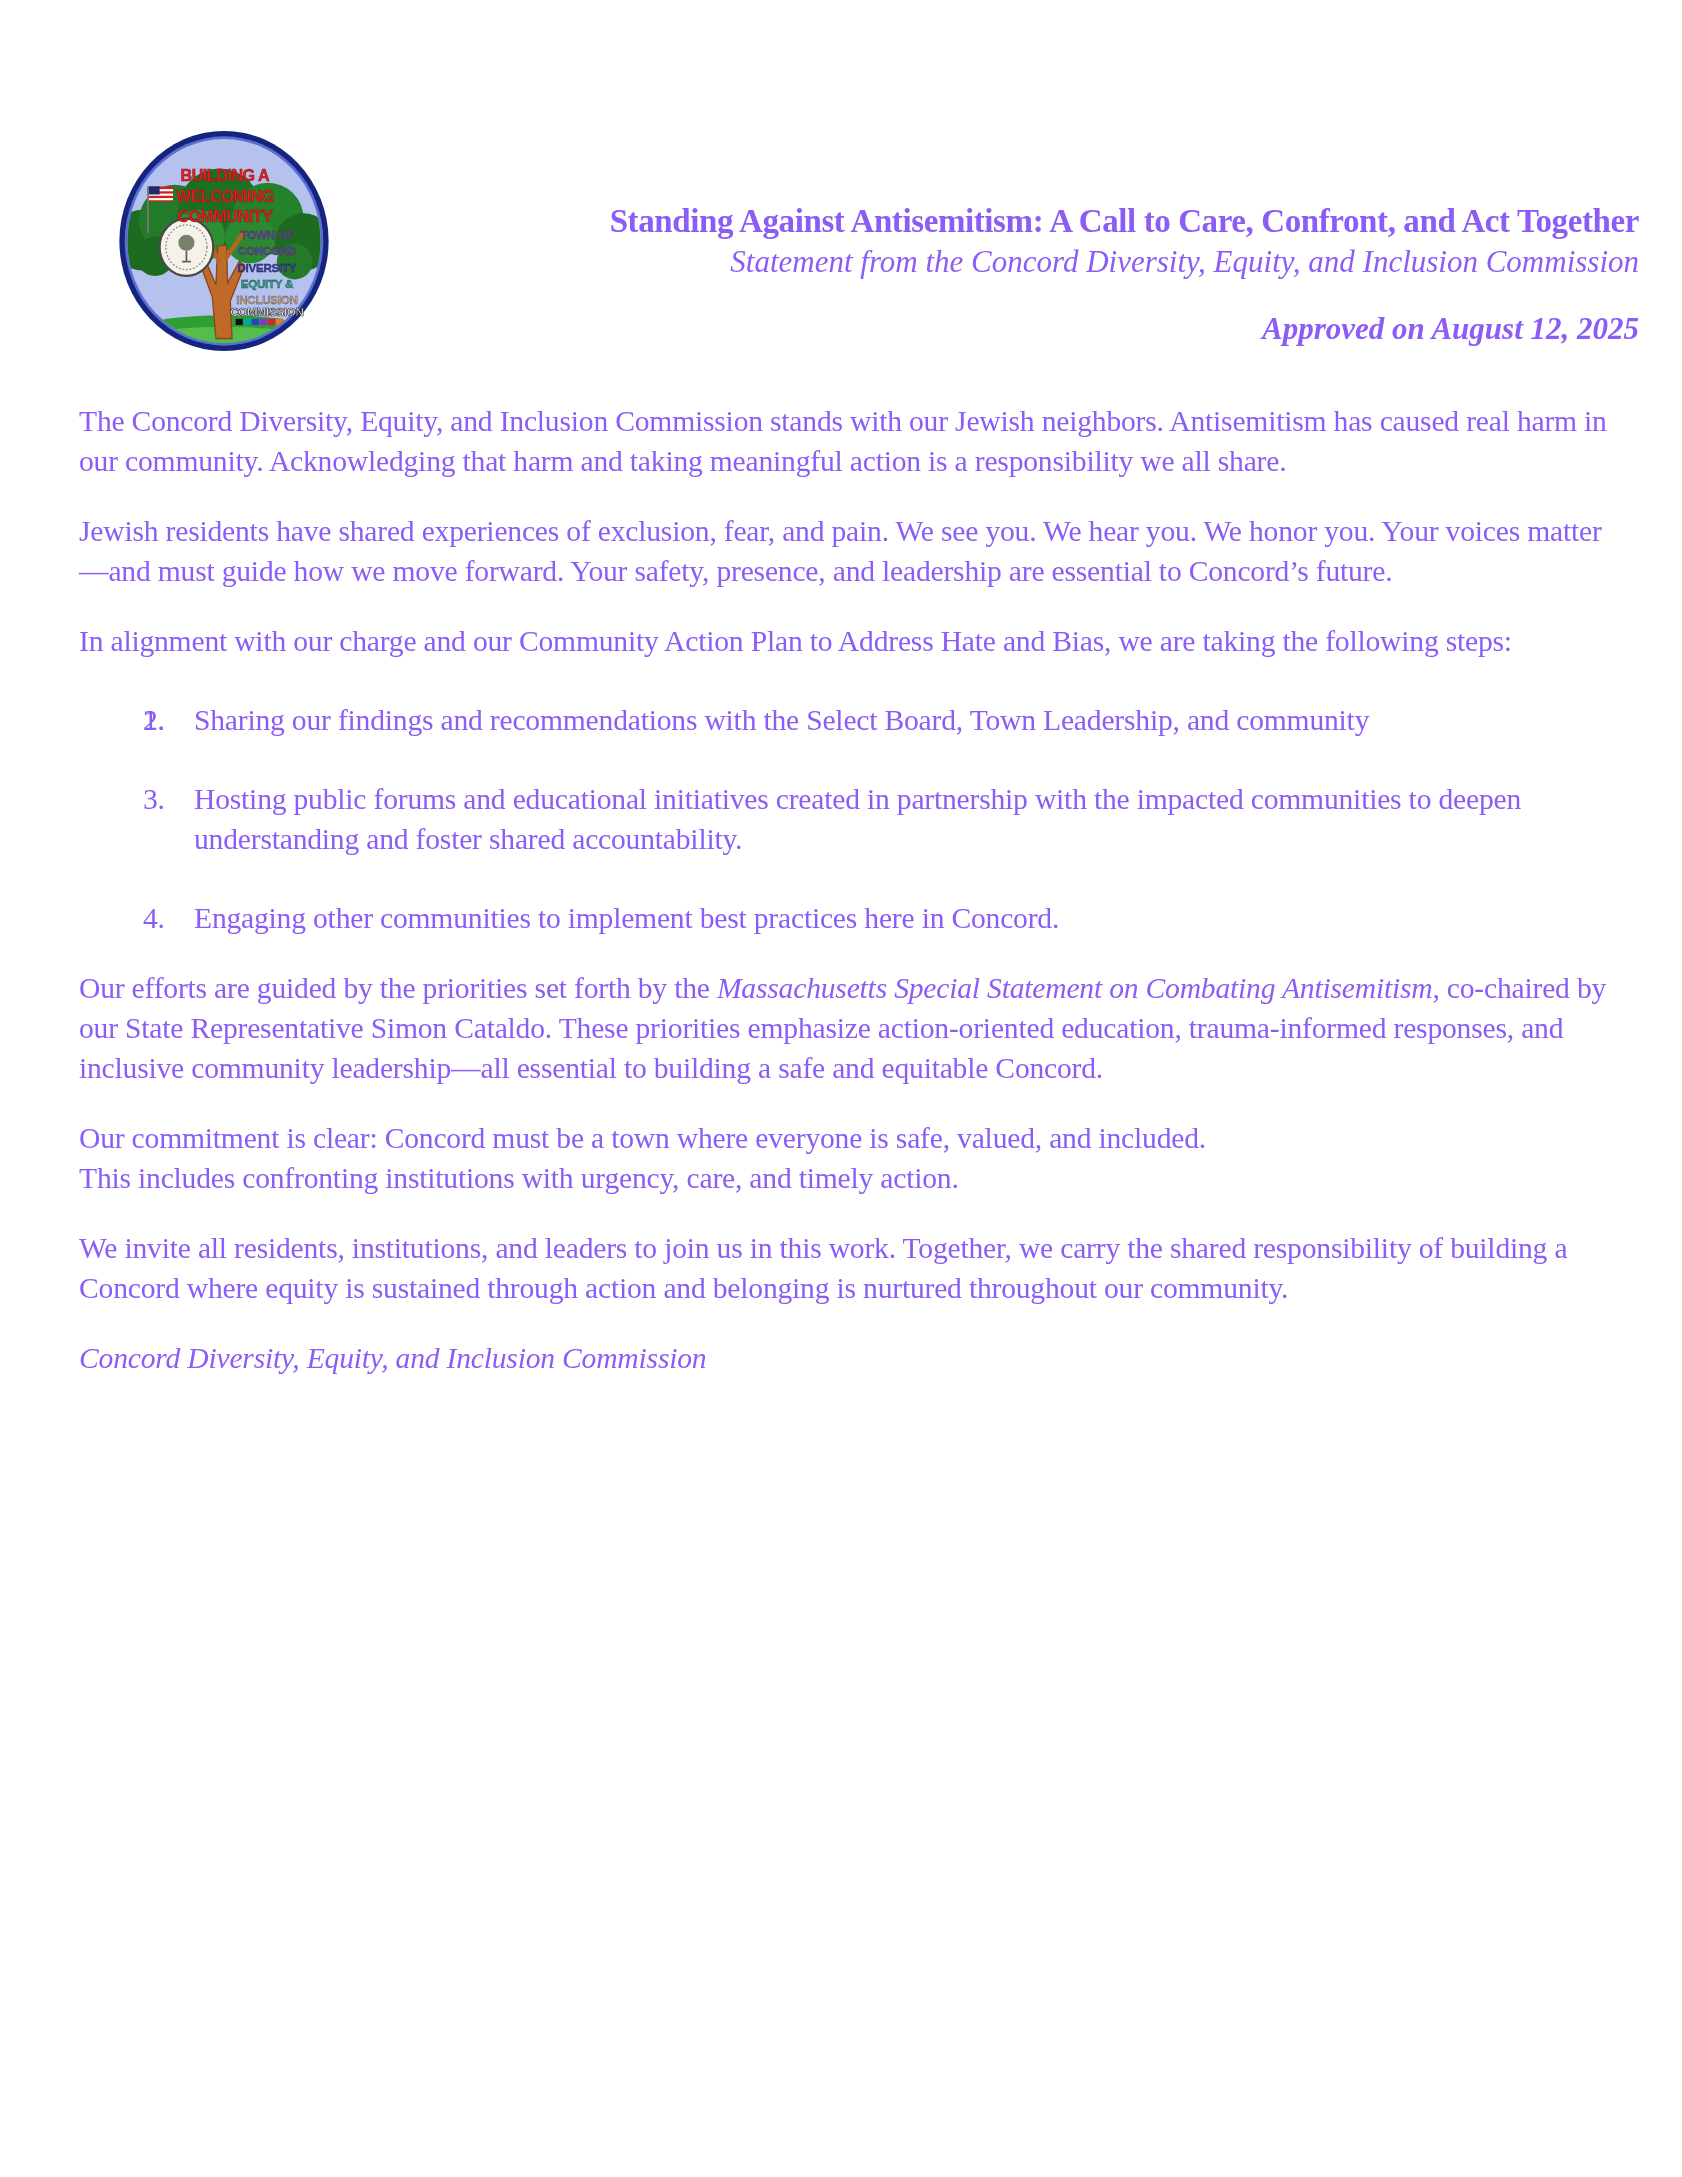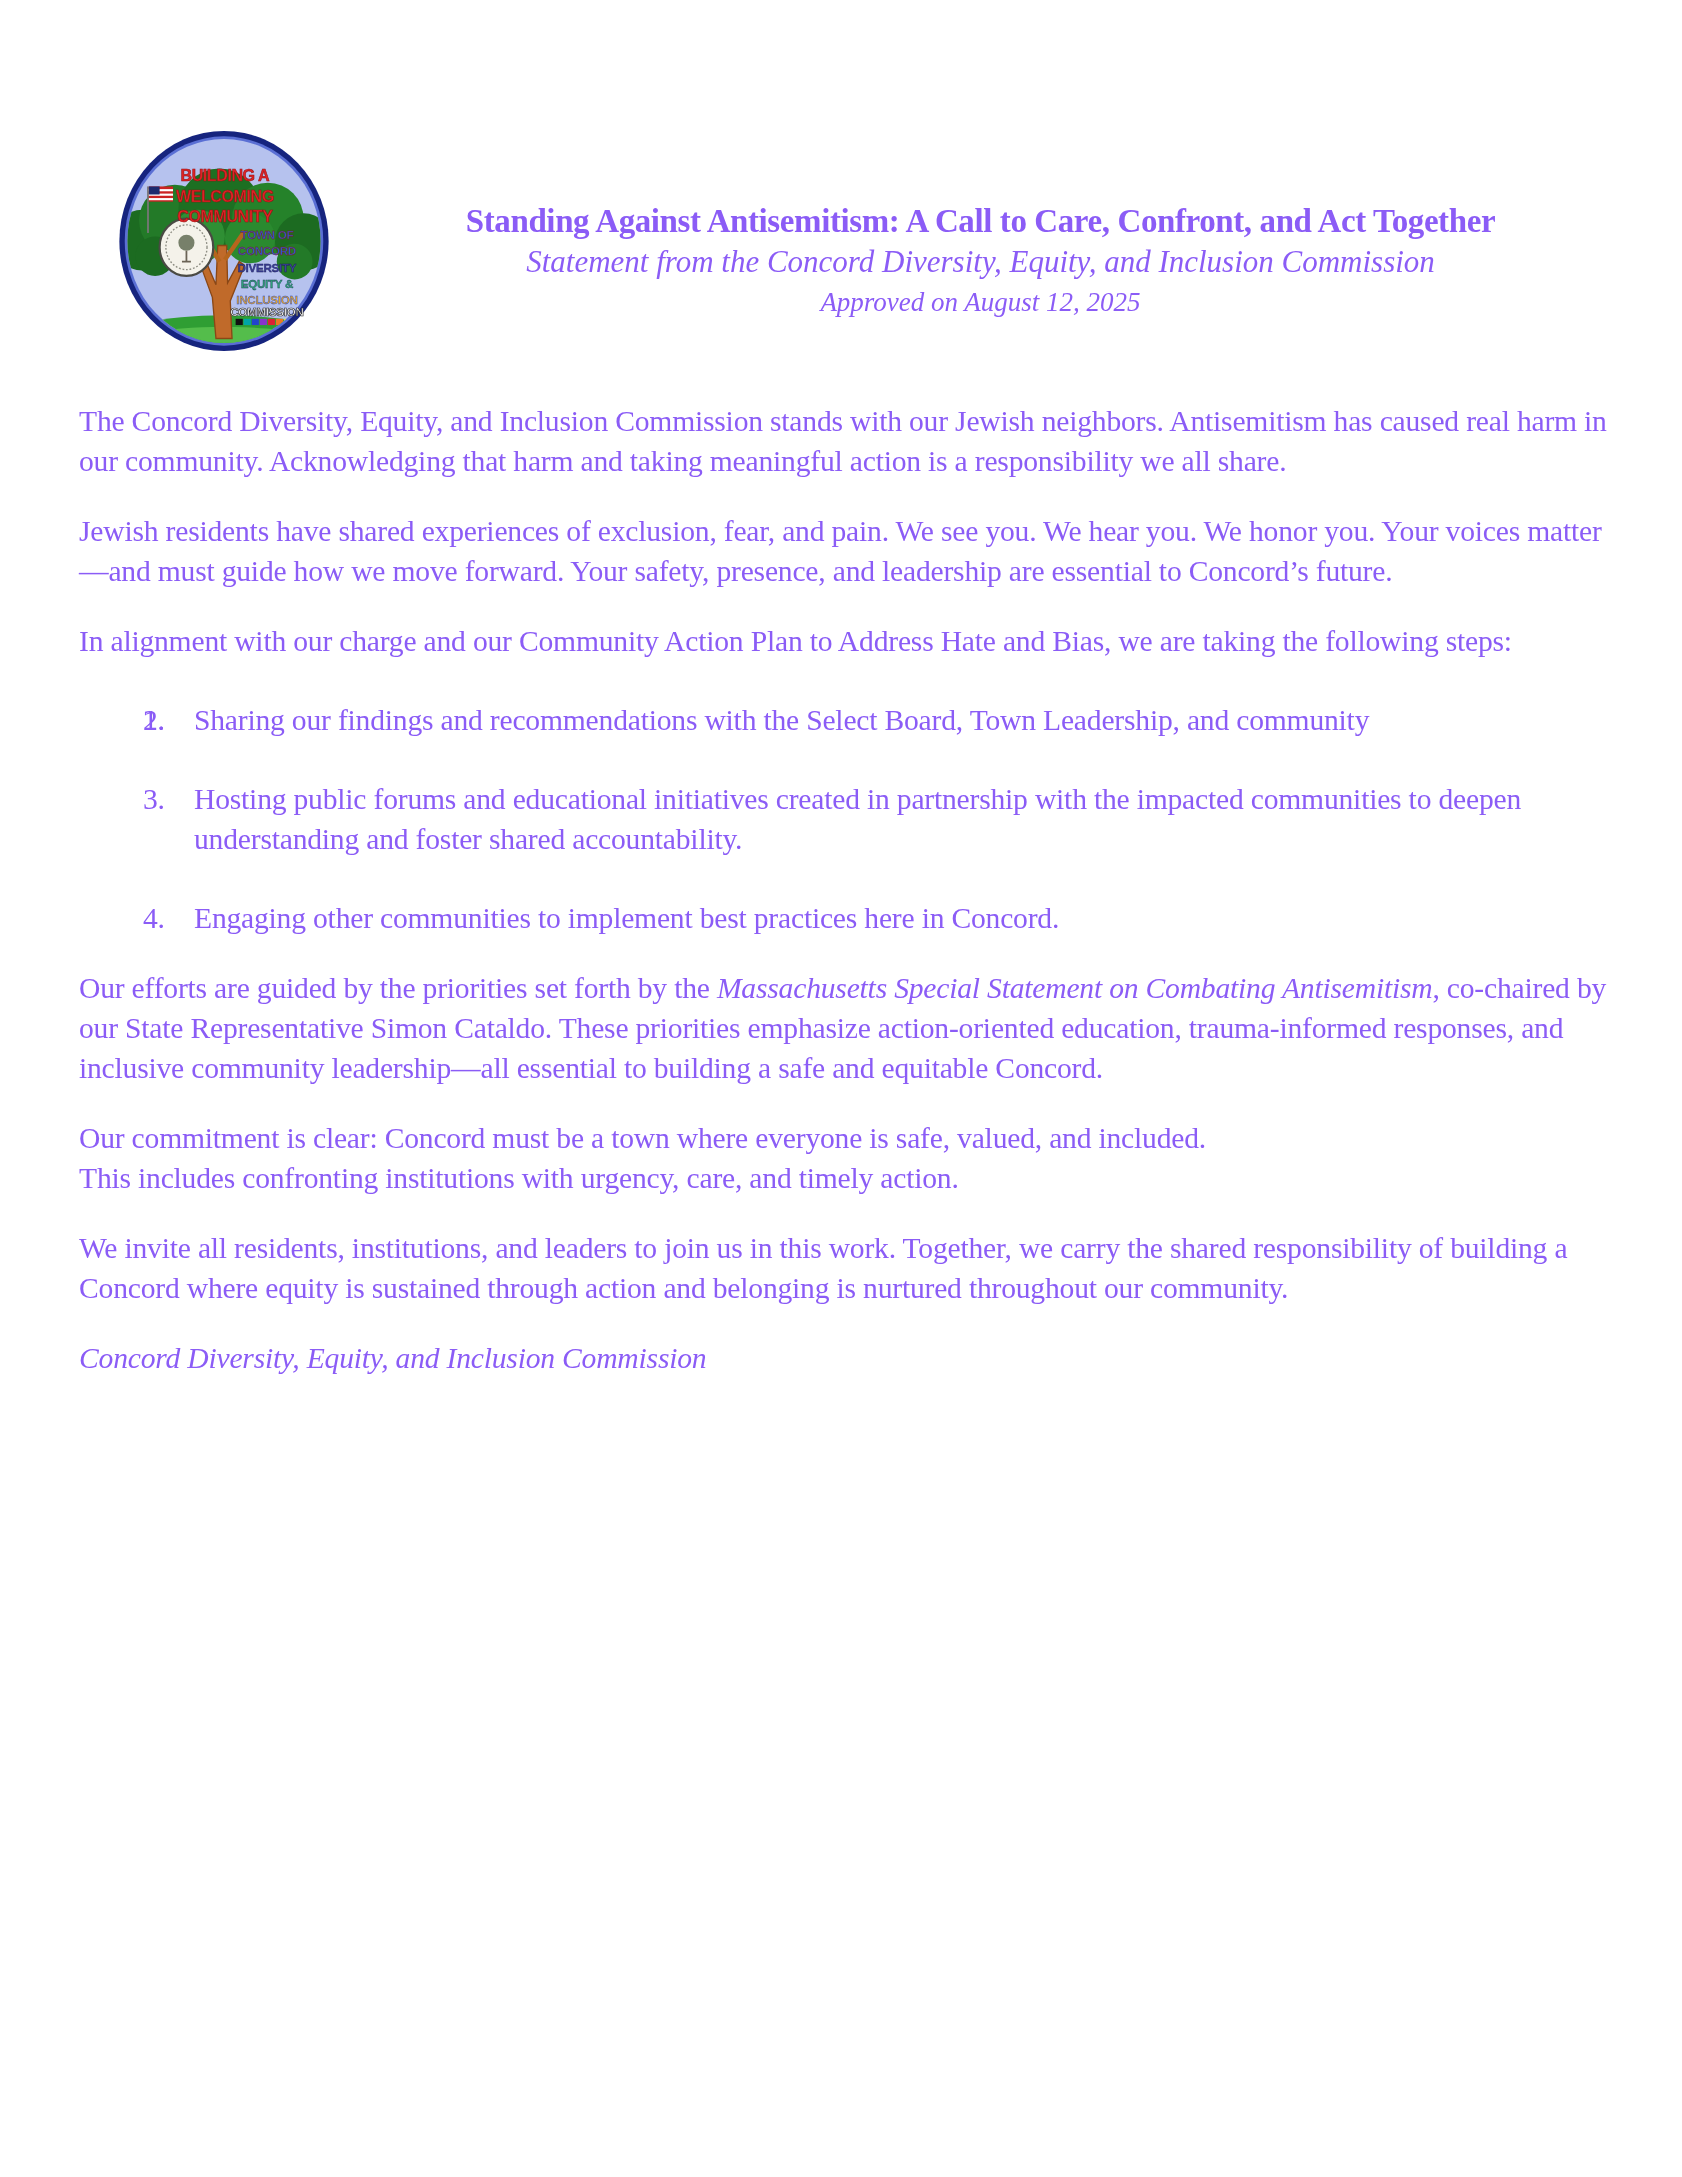--- a/index.html
+++ b/index.html
@@ -19,37 +19,39 @@
     width: 210px;
     height: 220px;
   }
   .logo-wrap svg { display: block; width: 100%; height: 100%; }
 
   .header-text {
     position: absolute;
     left: 322px;
     top: 201px;
     width: 1317px;
-    text-align: center;
+    text-align: right;
   }
   .doc-title {
     font-size: 33px;
     font-weight: bold;
     line-height: 41px;
     letter-spacing: -0.4px;
   }
   .doc-subtitle {
     font-size: 31px;
     font-style: italic;
     line-height: 40px;
   }
   .doc-approved {
-    font-size: 27px;
+    font-size: 31px;
     font-style: italic;
     line-height: 40px;
+    margin-top: 27px;
+    font-weight: bold;
   }
 
   .body-text {
     position: absolute;
     left: 79px;
     top: 401px;
     width: 1528px;
     font-size: 29.6px;
     line-height: 40px;
     letter-spacing: -0.2px;

